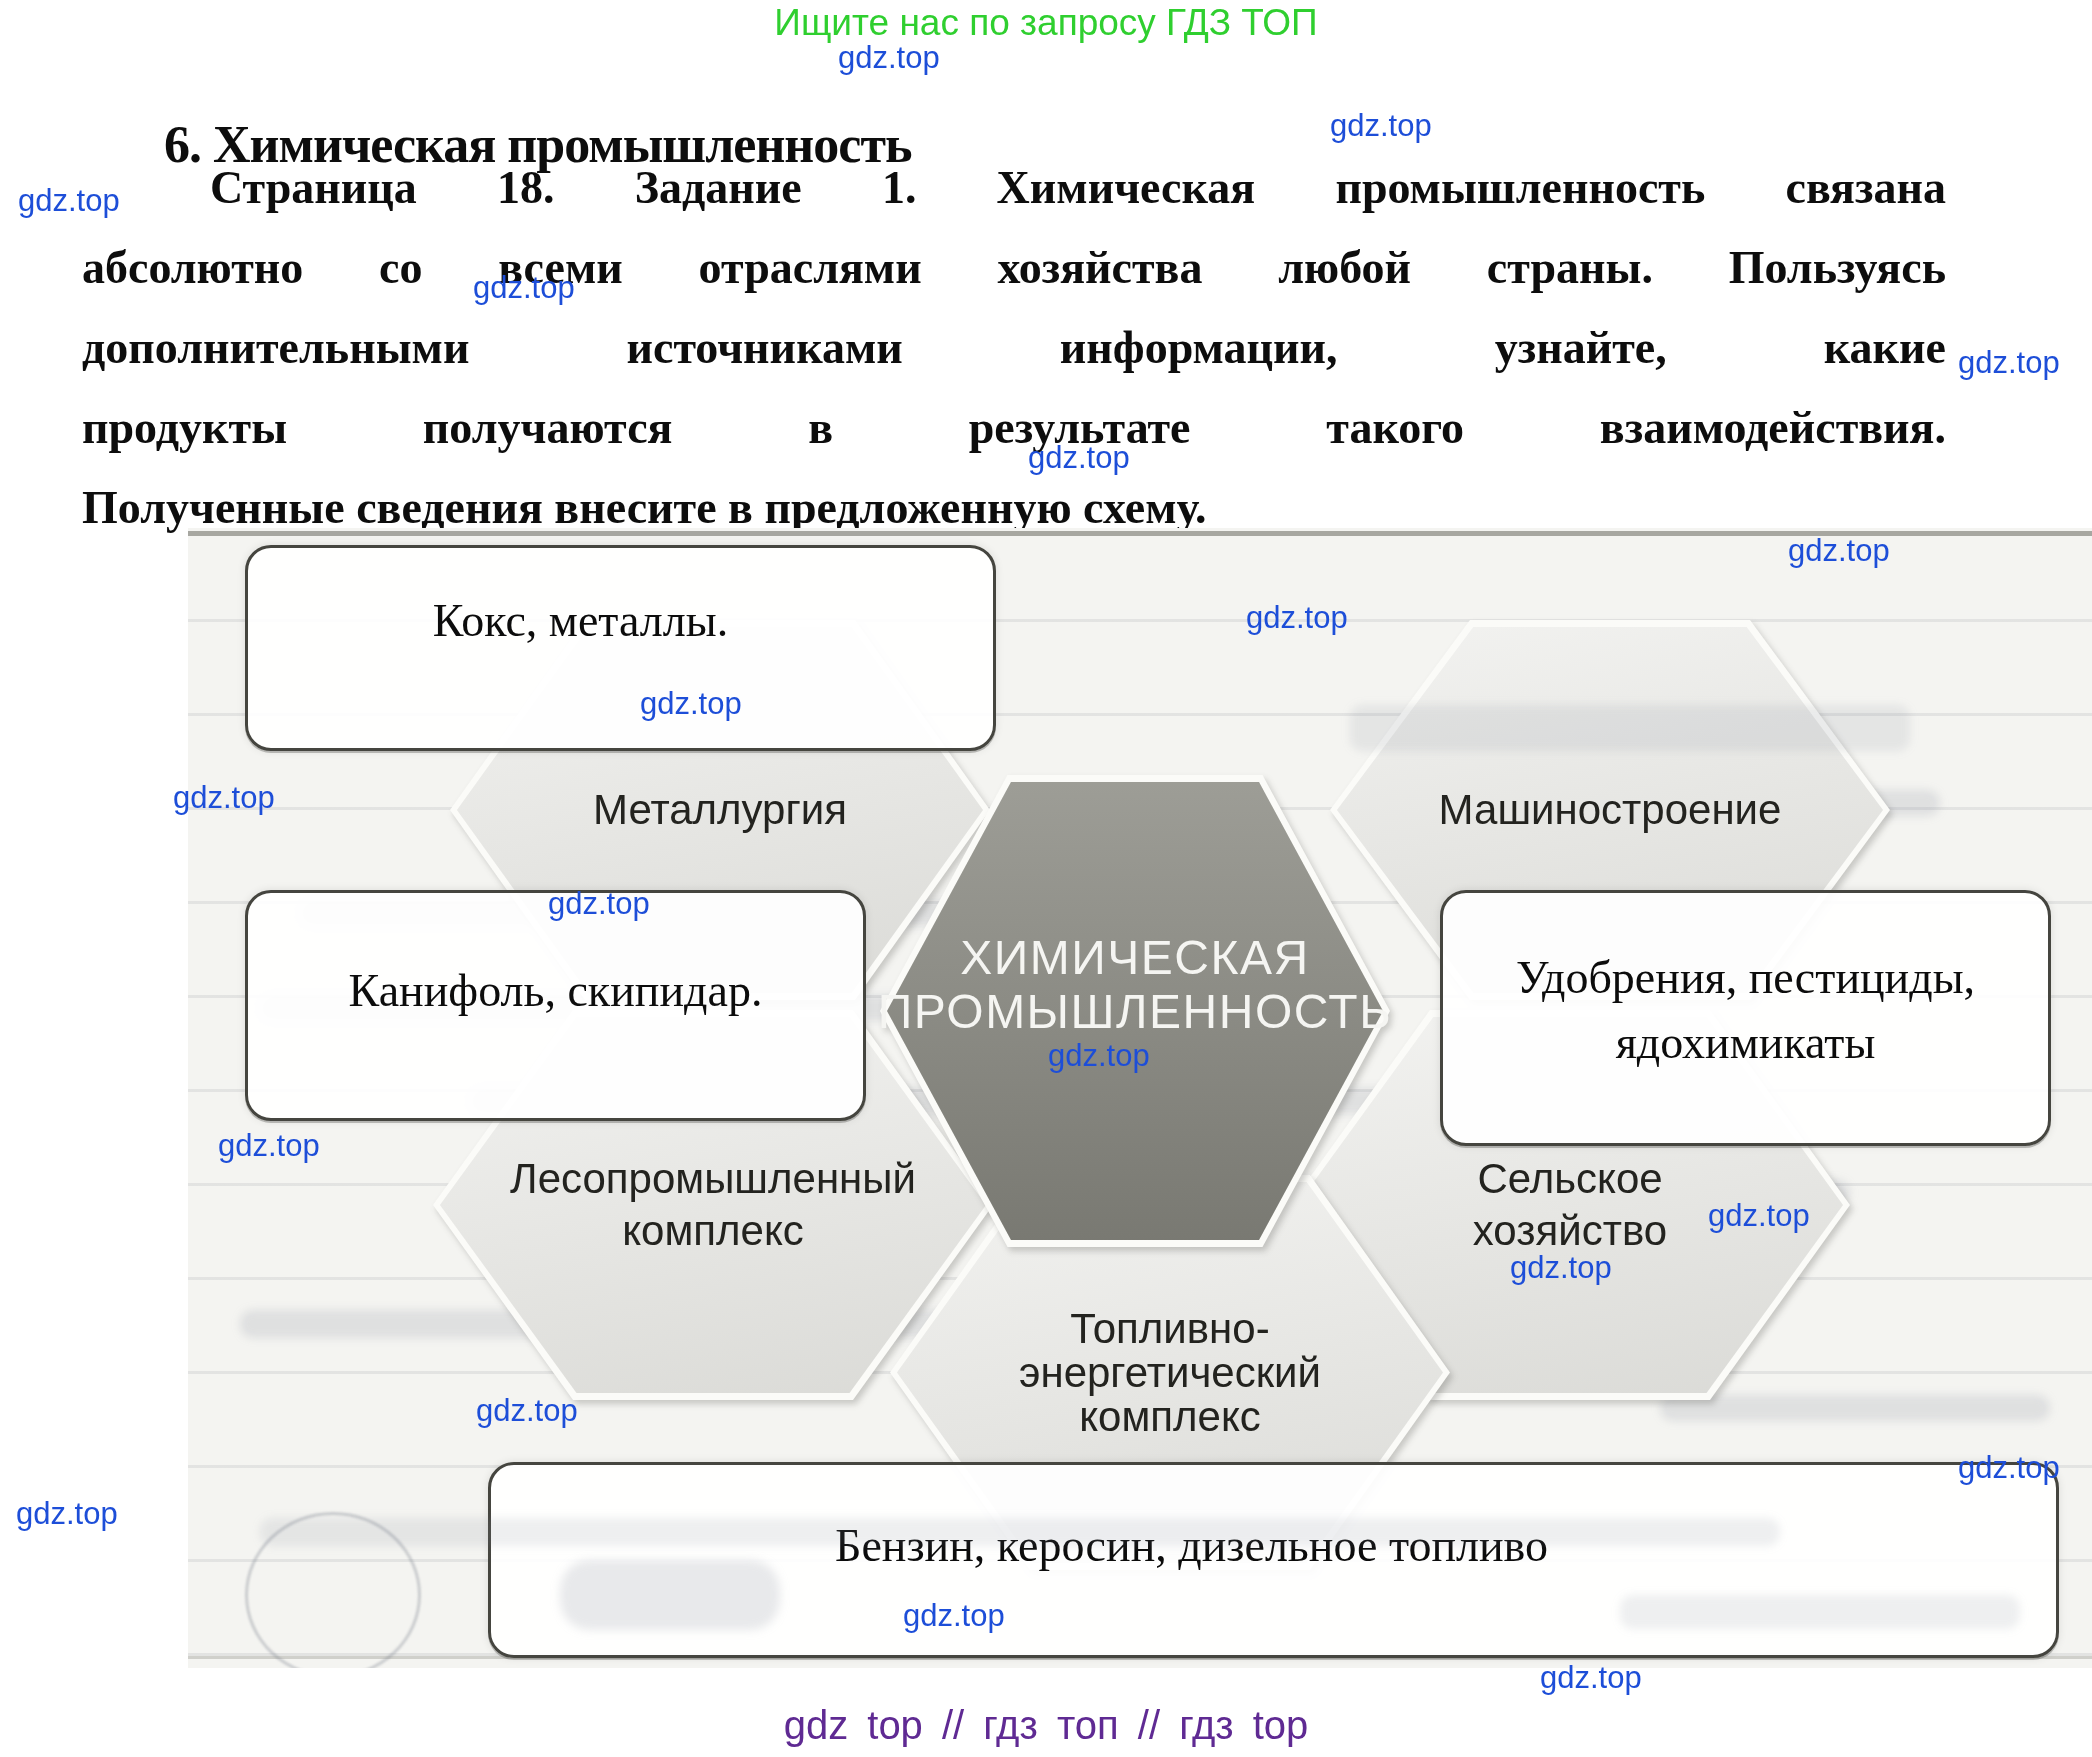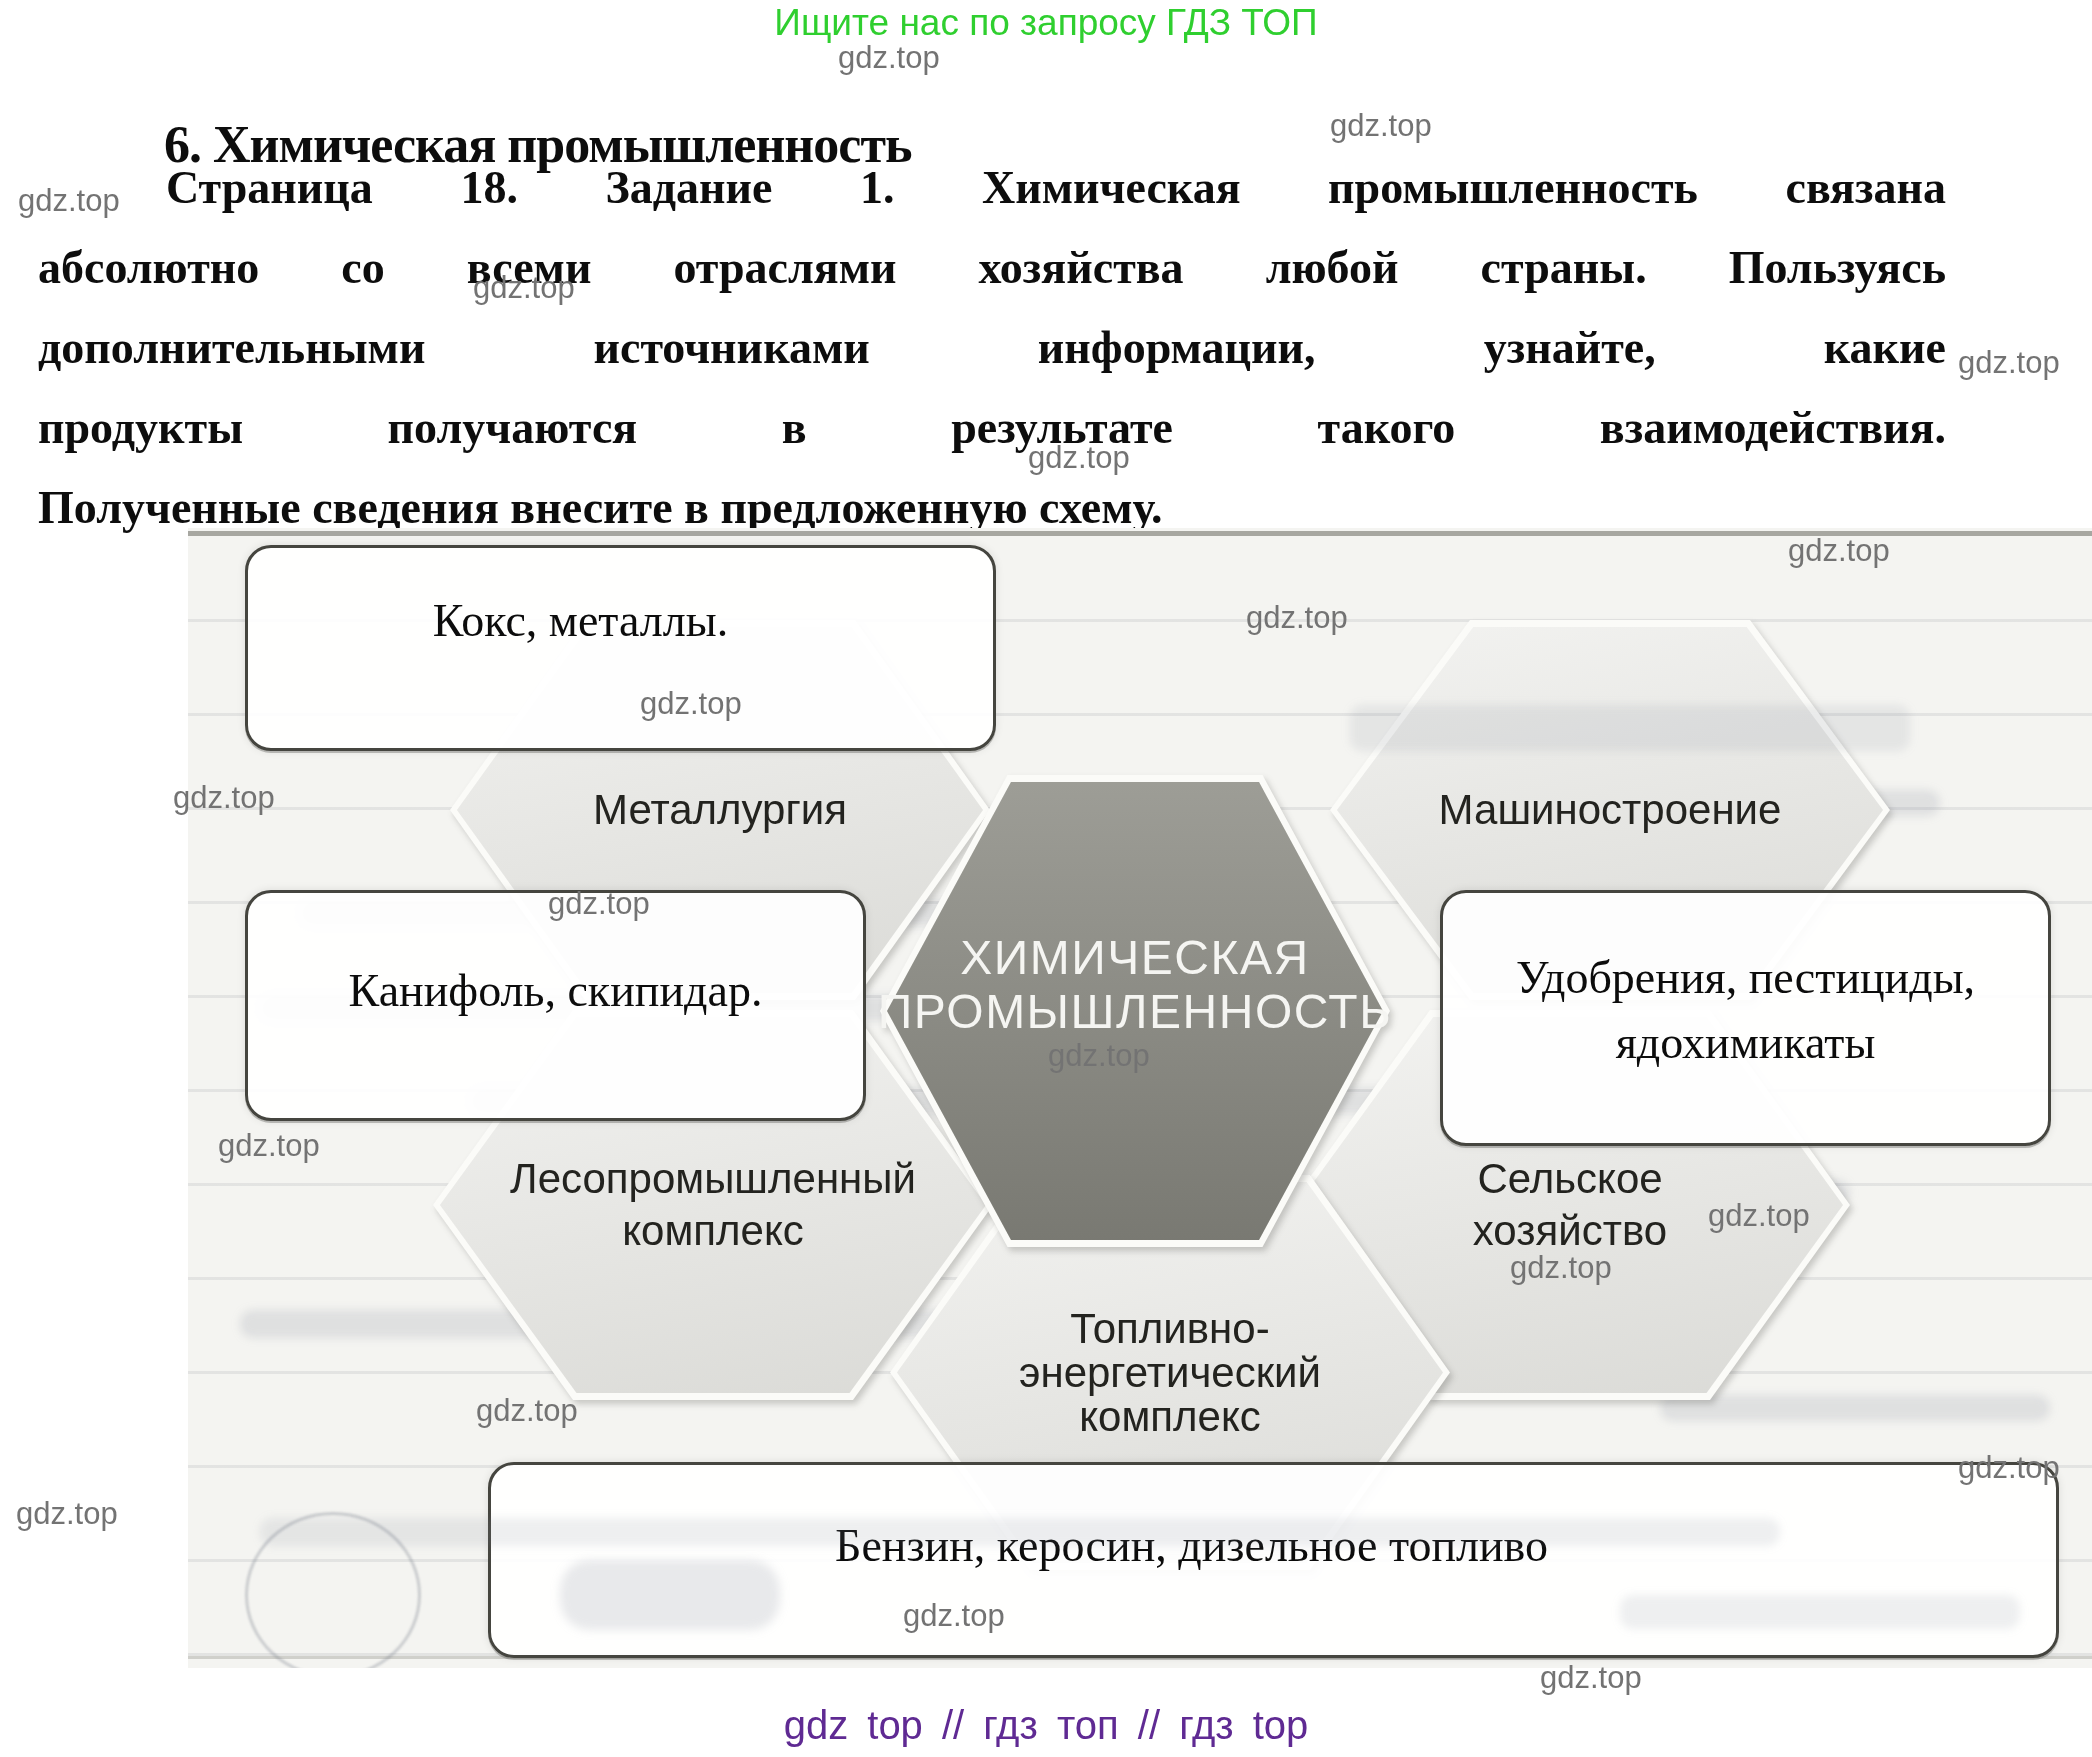--- a/index.html
+++ b/index.html
@@ -7,21 +7,21 @@
         font-family:"Liberation Serif",serif;color:#0d0d0d;}
 
   .promo{position:absolute;top:2px;left:0;width:100%;text-align:center;
          font-family:"Liberation Sans",sans-serif;font-size:37px;font-weight:400;
          color:var(--promo-green,#2fcf2f);}
 
   .title{position:absolute;left:164px;top:80px;font-size:52px;font-weight:700;
          letter-spacing:-1px;white-space:nowrap;}
 
   .task{position:absolute;left:38px;top:148px;width:1908px;font-size:46px;font-weight:700;}
-  .tline{height:80px;line-height:80px;text-align:justify;text-align-last:justify;white-space:normal;}
+  .tline{height:80px;line-height:80px;text-align:justify;text-align-last:justify;white-space:normal;margin-left:44px;}
   .tline.first{text-indent:128px;}
   .tline.last{text-align-last:left;}
 
   
   .scan{position:absolute;left:188px;top:528px;width:1904px;height:1140px;overflow:hidden;
         background:#f4f4f1;
         background-image:repeating-linear-gradient(to bottom,
           transparent 0px,transparent 91px,rgba(110,115,125,.13) 91px,rgba(110,115,125,.13) 94px);}
   .scan-topline{position:absolute;left:0;top:3px;width:100%;height:5px;background:#68685f;opacity:.55;}
   .scan-bottomline{position:absolute;left:0;top:1128px;width:100%;height:3px;background:#7d7d74;opacity:.3;}
@@ -50,21 +50,21 @@
   .hex.fuel .hex-label{line-height:44px;}
 
   
   .abox{position:absolute;z-index:4;background:rgba(255,255,255,.93);
         border:3px solid #45453f;border-radius:26px;
         box-shadow:0 2px 0 rgba(60,60,55,.3),0 0 8px rgba(0,0,0,.10);
         display:flex;align-items:center;justify-content:center;text-align:center;
         font-family:Liberation Serif, serif;font-size:46px;line-height:65px;color:#0c0c0c;}
 
   .wm{position:absolute;z-index:7;font-family:"Liberation Sans",sans-serif;font-size:31px;
-        color:#737373;white-space:nowrap;}
+        color:#1d4ed8;white-space:nowrap;}
 
   .footer{position:absolute;top:1703px;left:0;width:100%;text-align:center;
         font-family:"Liberation Sans",sans-serif;font-size:40px;font-weight:400;
         word-spacing:8px;color:var(--footer-purple,#5f2a93);}
 </style>
 </head>
 <body>
 
 <div class="page">
 

